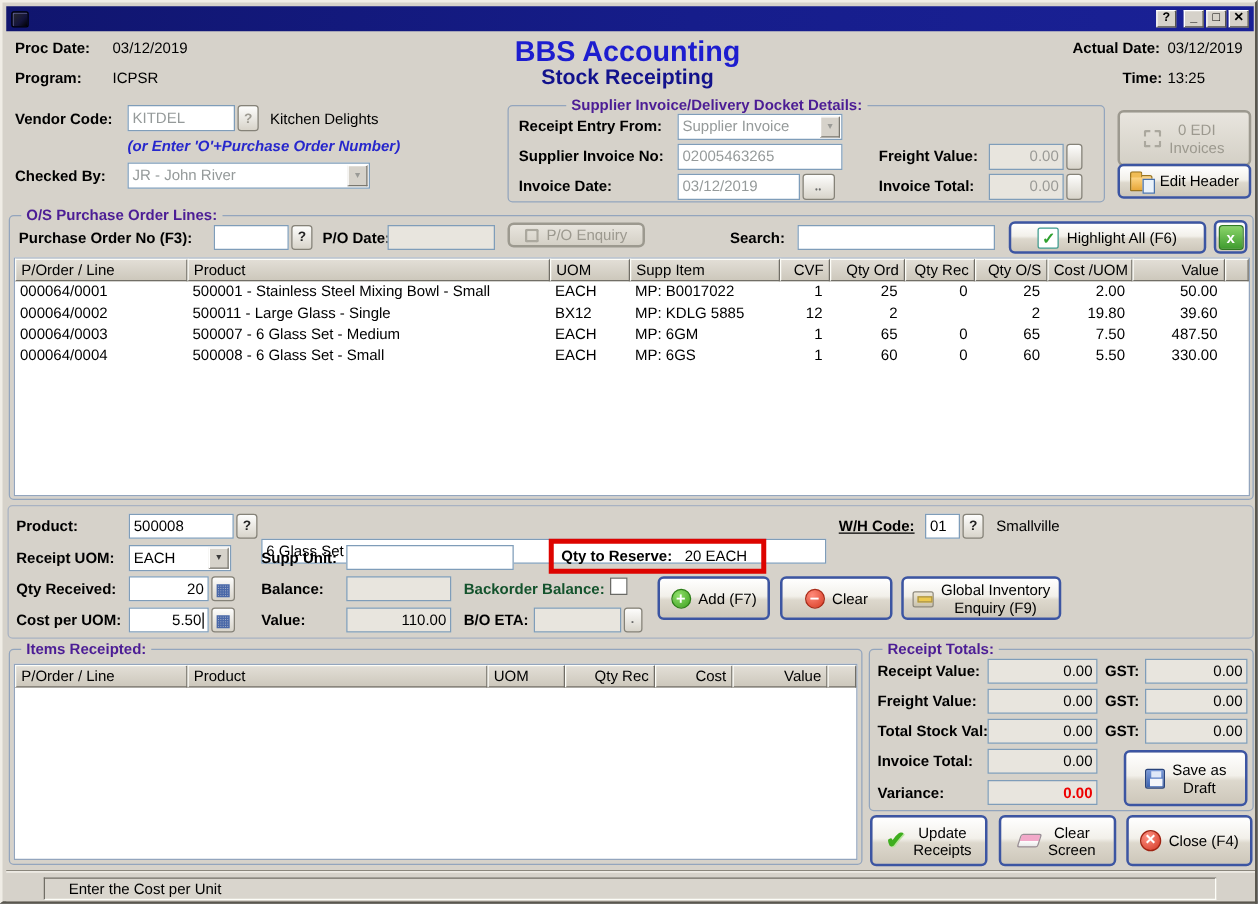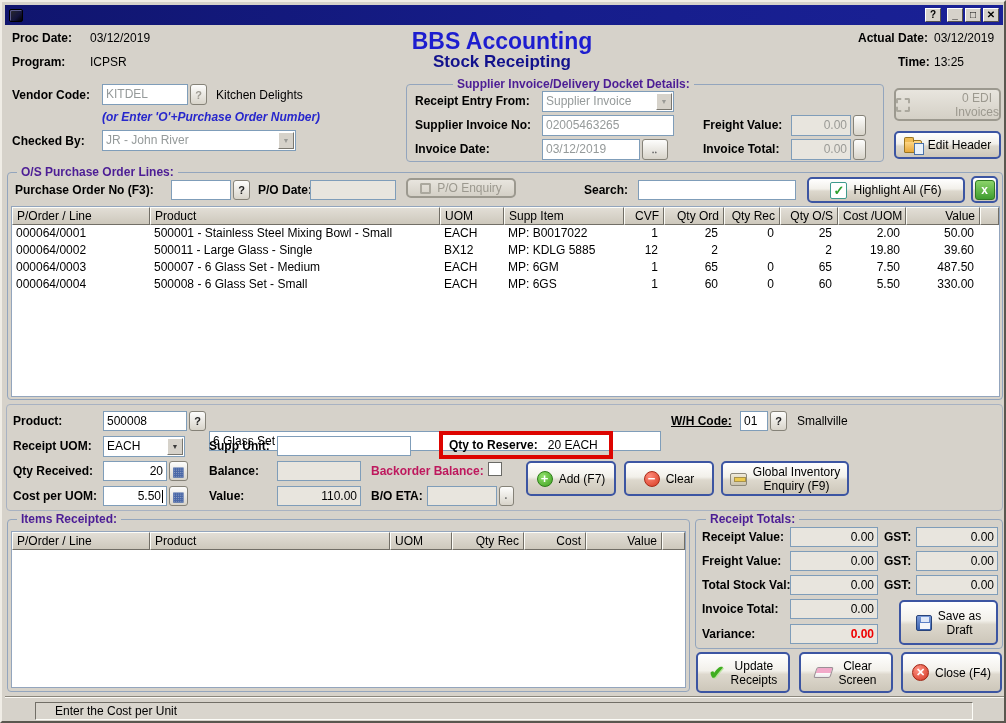--- a/index.html
+++ b/index.html
@@ -176,21 +176,21 @@
     padding:1px 19px; font-size:12px; line-height:14px; background:#d9d5cd;
   }
   .hr-div {
     position:absolute; left:3px; top:694px; width:1000px; height:2px;
     border-top:1px solid #8a867c; border-bottom:1px solid #fbf9f4;
   }
 
   .hint { color:#2727cc; font-style:italic; font-weight:bold; }
   .bigtitle { position:absolute; left:340px; width:320px; text-align:center; font-weight:bold; color:#1d1dcf; }
   .red { color:#ee0000; font-weight:bold; }
-  .dimlbl { color:#be185d; font-weight:bold; position:absolute; white-space:nowrap; }
+  .dimlbl { color:#14532d; font-weight:bold; position:absolute; white-space:nowrap; }
 </style>
 </head>
 <body>
 
 <div class="window">
 
   <div class="titlebar">
     <span class="app-icon"></span>
     <span class="tb-btns">
       <span class="tbtn">?</span>
@@ -239,21 +239,21 @@
     <span class="lbl" style="left:8px; top:57px;">Invoice Date:</span>
     <div class="field rotext" style="left:135px; top:54px; width:98px; height:21px;">03/12/2019</div>
     <div class="sbtn dim" style="left:235px; top:54px; width:26px; height:21px;">
         <span class="ic ic-dots">‥</span>
       </div>
     <span class="lbl" style="left:296px; top:57px;">Invoice Total:</span>
     <div class="field dis rtl" style="left:384px; top:54px; width:60px; height:21px;">0.00</div>
     <div class="sbtn dim" style="left:446px; top:54px; width:13px; height:21px;"></div>
   </div>
 
-  <div class="btn dis" style="left:892px; top:86px; width:107px; height:33px;justify-content:space-between;">
+  <div class="btn dis" style="left:892px; top:86px; width:107px; height:45px;">
     <span class="ic ic-dashed"></span>
     <span class="stack">
       <span>0 EDI</span>
       <span>Invoices</span>
     </span>
   </div>
   <div class="btn" style="left:892px; top:129px; width:107px; height:28px;">
     <span class="ic ic-folder"></span>
     <span>Edit Header</span>
   </div>

